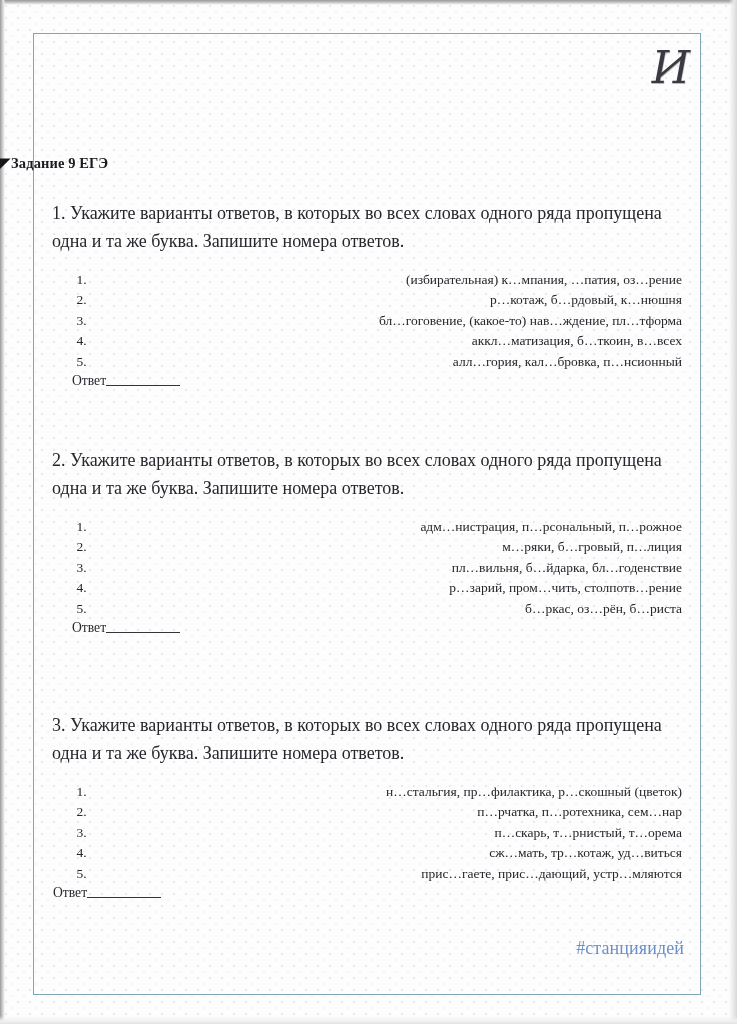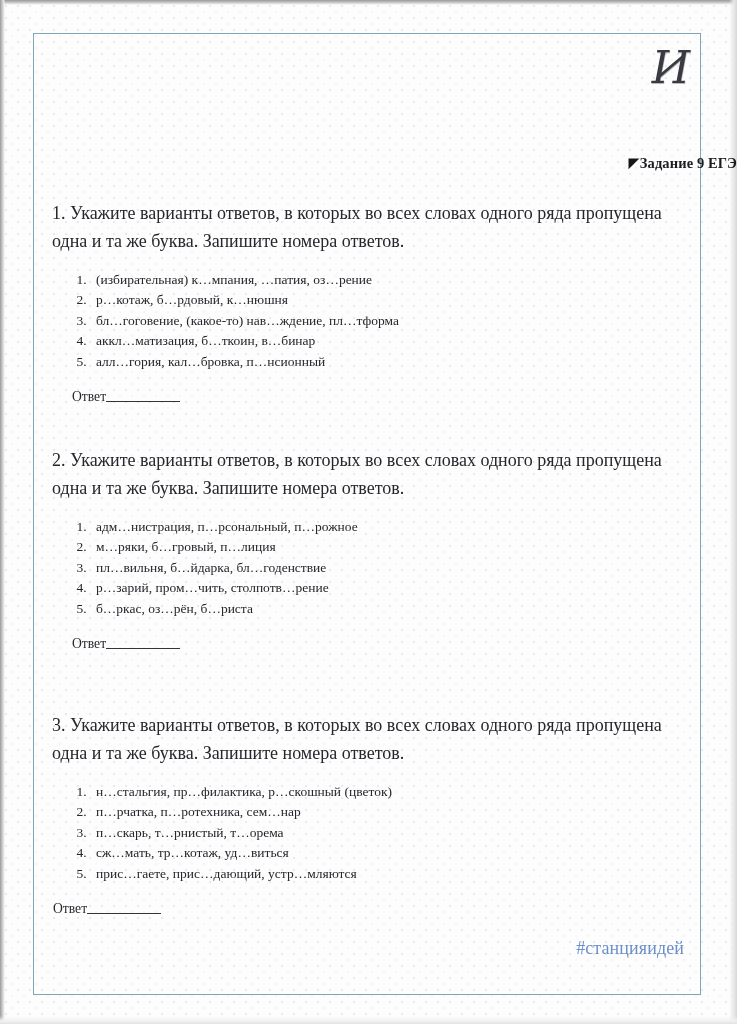--- a/index.html
+++ b/index.html
@@ -73,21 +73,21 @@
     text-shadow: 0.5px 0.5px 0 rgba(60,60,70,0.35);
     user-select: none;
   }
 
   
   #doc-title {
     position: absolute;
     left: 0;
     top: 155px;
     width: 737px;
-    text-align: right;
+    text-align: left;
     font-family: "Liberation Serif", serif;
     font-weight: bold;
     font-size: 14.5px;
     color: #1b1b20;
     letter-spacing: 0.1px;
   }
   #doc-title .marker-glyph {
     font-size: 13px;
     margin-right: 1px;
     color: #16161a;
@@ -118,24 +118,25 @@
     list-style: decimal;
     margin: 14px 0 0 0;
     padding-left: 38px;
   }
   .items li {
     font-family: "Liberation Serif", serif;
     font-size: 13.5px;
     color: #26262c;
     line-height: 1.52;
     padding-left: 6px;
+    text-align: right;
   }
 
   .answer-line {
-    margin-top: 16px;
+    margin-top: 0;
     padding-left: 20px;
     font-family: "Liberation Serif", serif;
     font-size: 13.6px;
     color: #26262c;
     white-space: nowrap;
   }
   .answer-line.flush { padding-left: 1px; }
   .answer-blank {
     display: inline-block;
     width: 74px;
@@ -172,21 +173,21 @@
   <div id="doc-title">
     <span class="marker-glyph">◤</span><span>Задание 9 ЕГЭ</span>
   </div>
 
   <div class="block" id="block-1">
     <div class="prompt">1. Укажите варианты ответов, в которых во всех словах одного ряда пропущена одна и та же буква. Запишите номера ответов.</div>
     <ol class="items">
       <li>(избирательная) к…мпания, …патия, оз…рение</li>
       <li>р…котаж, б…рдовый, к…нюшня</li>
       <li>бл…гоговение, (какое-то) нав…ждение, пл…тформа</li>
-      <li>аккл…матизация, б…ткоин, в…бинар</li>
+      <li>аккл…матизация, б…ткоин, в…всех</li>
       <li>алл…гория, кал…бровка, п…нсионный</li>
     </ol>
     <div class="answer-line"><span>Ответ</span><span class="answer-blank"></span></div>
   </div>
 
   <div class="block" id="block-2">
     <div class="prompt">2. Укажите варианты ответов, в которых во всех словах одного ряда пропущена одна и та же буква. Запишите номера ответов.</div>
     <ol class="items">
       <li>адм…нистрация, п…рсональный, п…рожное</li>
       <li>м…ряки, б…гровый, п…лиция</li>

